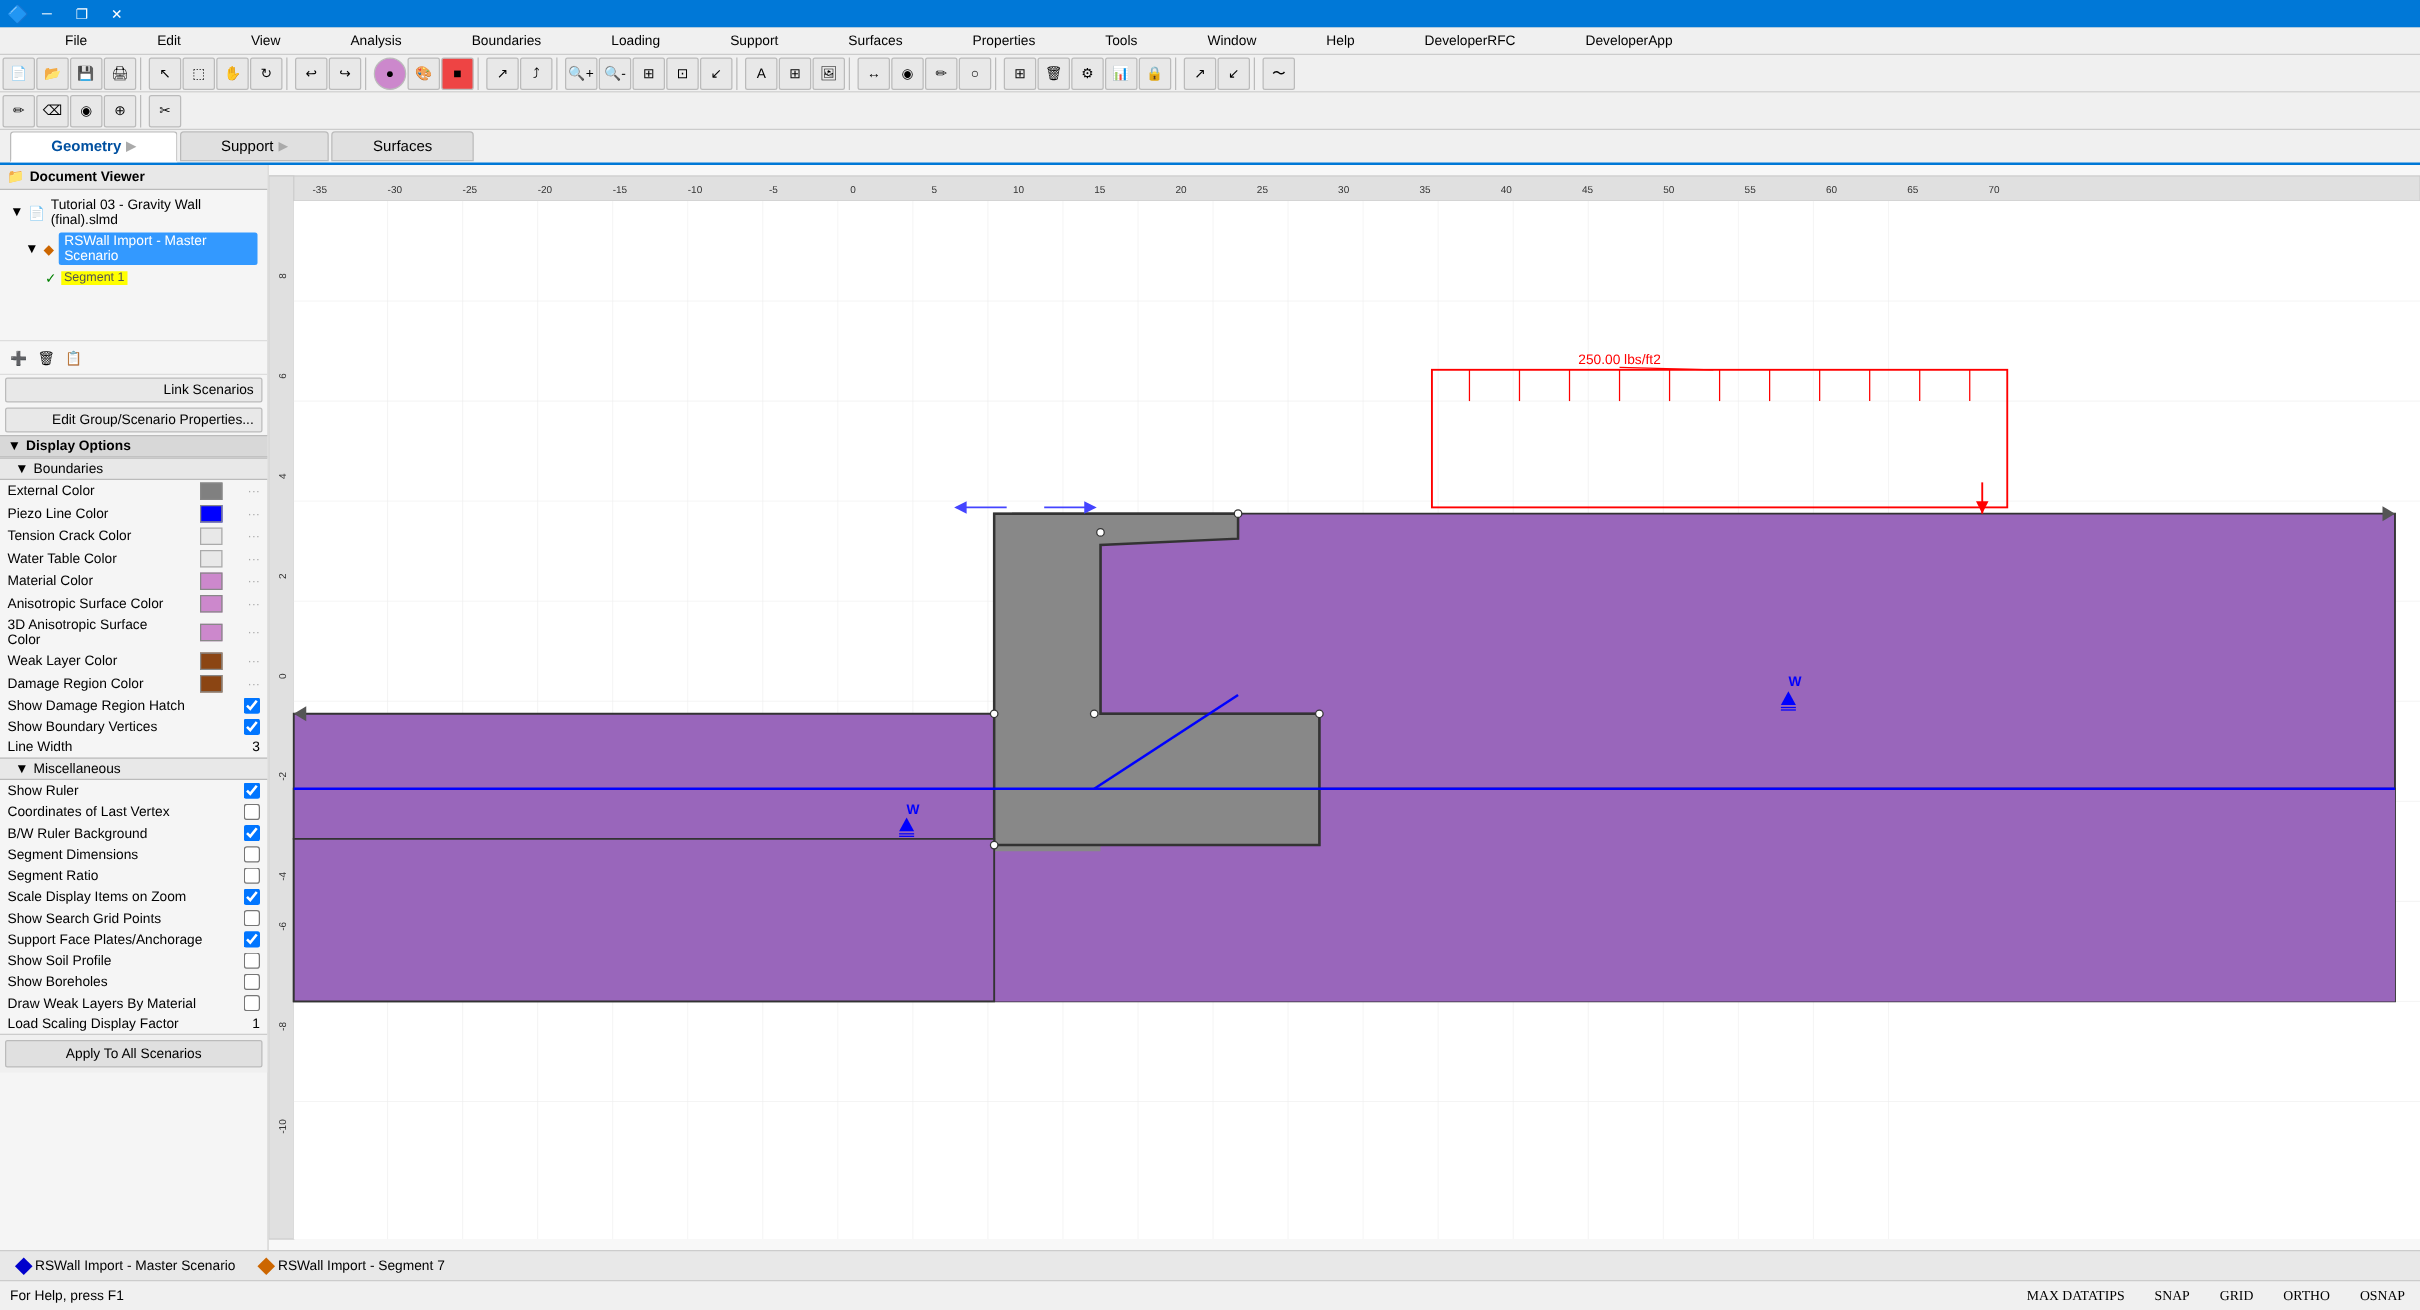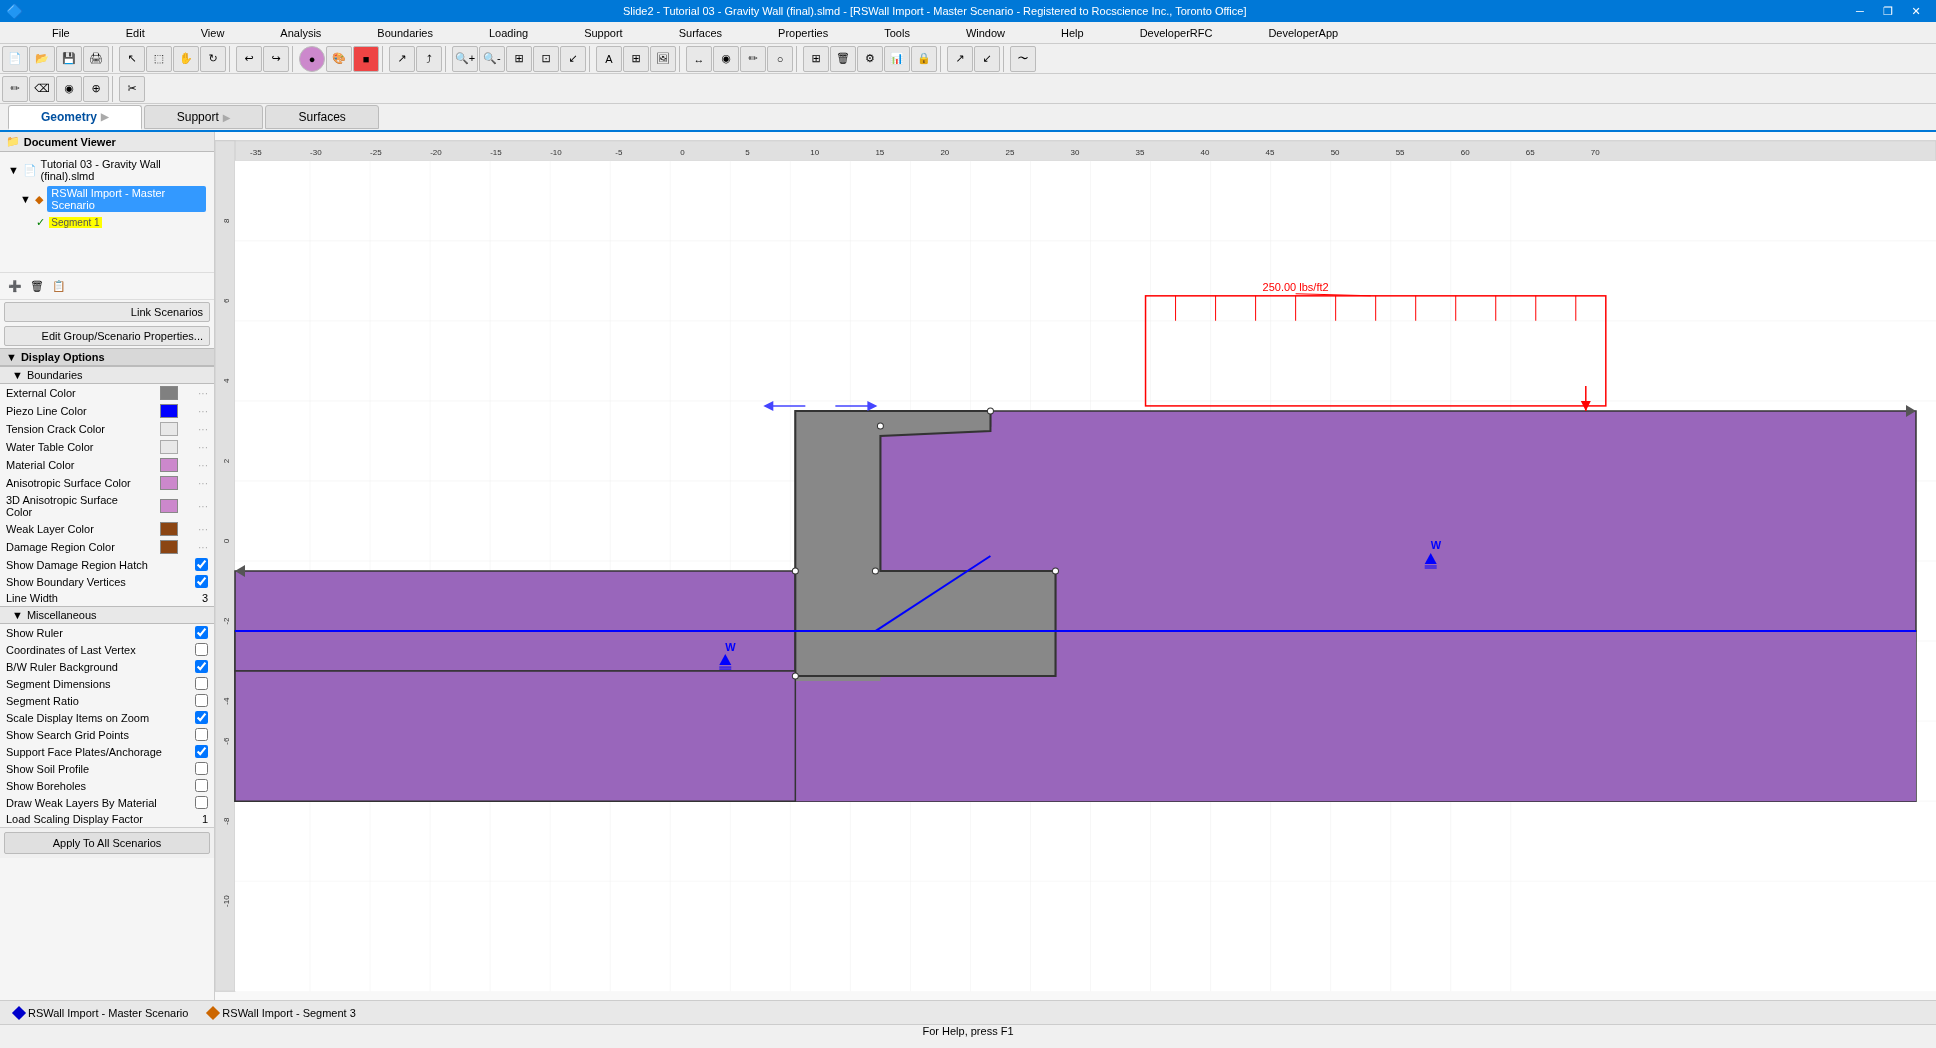--- a/index.html
+++ b/index.html
@@ -173,21 +173,20 @@
     
     #statusbar {
       background: #f0f0f0;
       height: 24px;
       display: flex;
       align-items: center;
       padding: 0 8px;
       border-top: 1px solid #ccc;
       font-size: 11px;
       gap: 16px;
-      flex-direction: column;
     }
     #statusbar .status-left { flex: 1; }
     #statusbar .status-right { display: flex; gap: 16px; }
     #statusbar .status-item { padding: 0 4px; cursor: pointer; font-family: Liberation Serif, serif; }
     
     
     #segment-tabs {
       background: #e8e8e8;
       height: 24px;
       display: flex;
@@ -225,21 +224,20 @@
       color: #555;
     }
   </style>
 </head>
 <body>
 
 <div id="titlebar">
   <div class="icon-area">
     <span style="font-size:14px;">🔷</span>
   </div>
-  <div class="title">Slide2 - Tutorial 03 - Gravity Wall (final).slmd - [RSWall Import - Master Scenario - Registered to Rocscience Inc., Toronto Office]</div>
   <div class="win-controls">
     <div class="win-btn">─</div>
     <div class="win-btn">❐</div>
     <div class="win-btn close">✕</div>
   </div>
 </div>
 
 <div id="menubar">
   <div class="menu-item">File</div>
   <div class="menu-item">Edit</div>
@@ -653,21 +651,21 @@
   </div>
 </div>
 
 <div id="segment-tabs">
   <div class="seg-tab">
     <div class="diamond"></div>
     <span>RSWall Import - Master Scenario</span>
   </div>
   <div class="seg-tab">
     <div class="diamond orange"></div>
-    <span>RSWall Import - Segment 3</span>
+    <span>RSWall Import - Segment 7</span>
   </div>
 </div>
 
 <div id="statusbar">
   <div class="status-left">For Help, press F1</div>
   <div class="status-right">
     <div class="status-item">MAX DATATIPS</div>
     <div class="status-item">SNAP</div>
     <div class="status-item">GRID</div>
     <div class="status-item">ORTHO</div>

